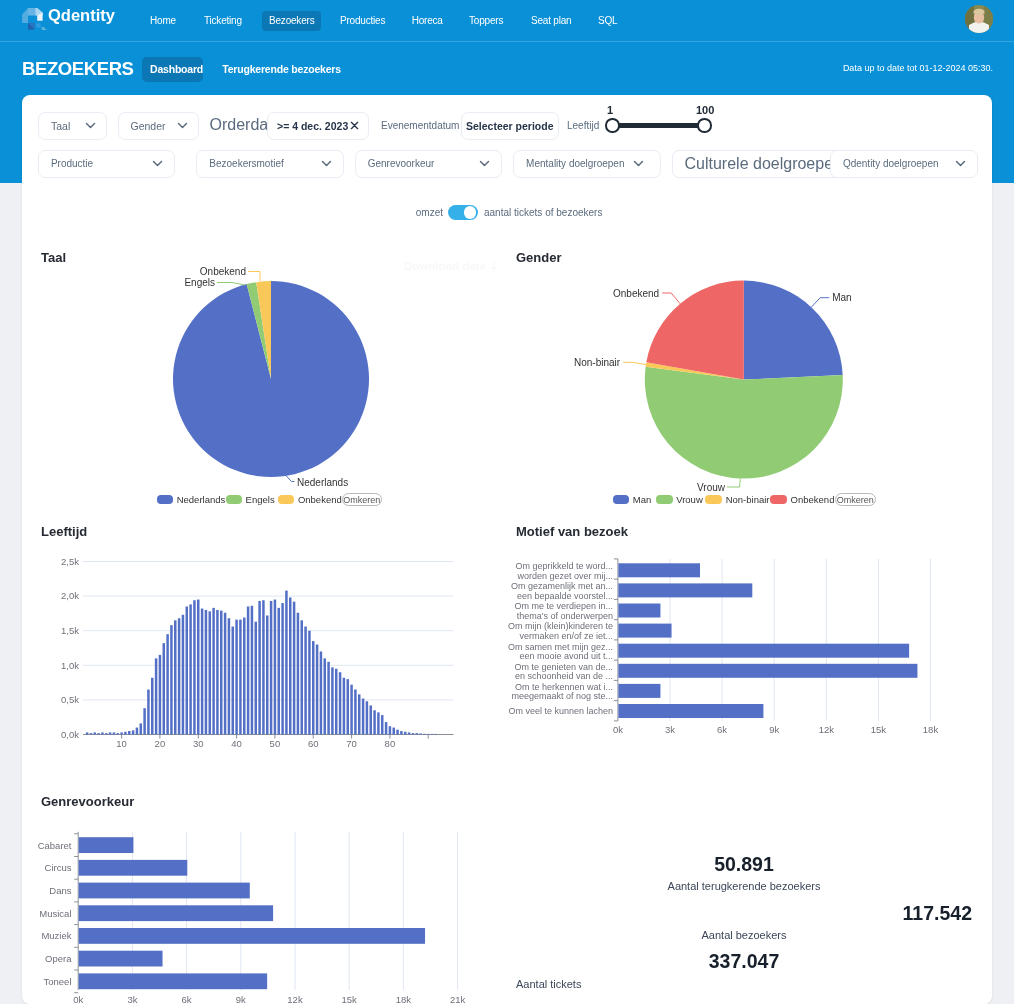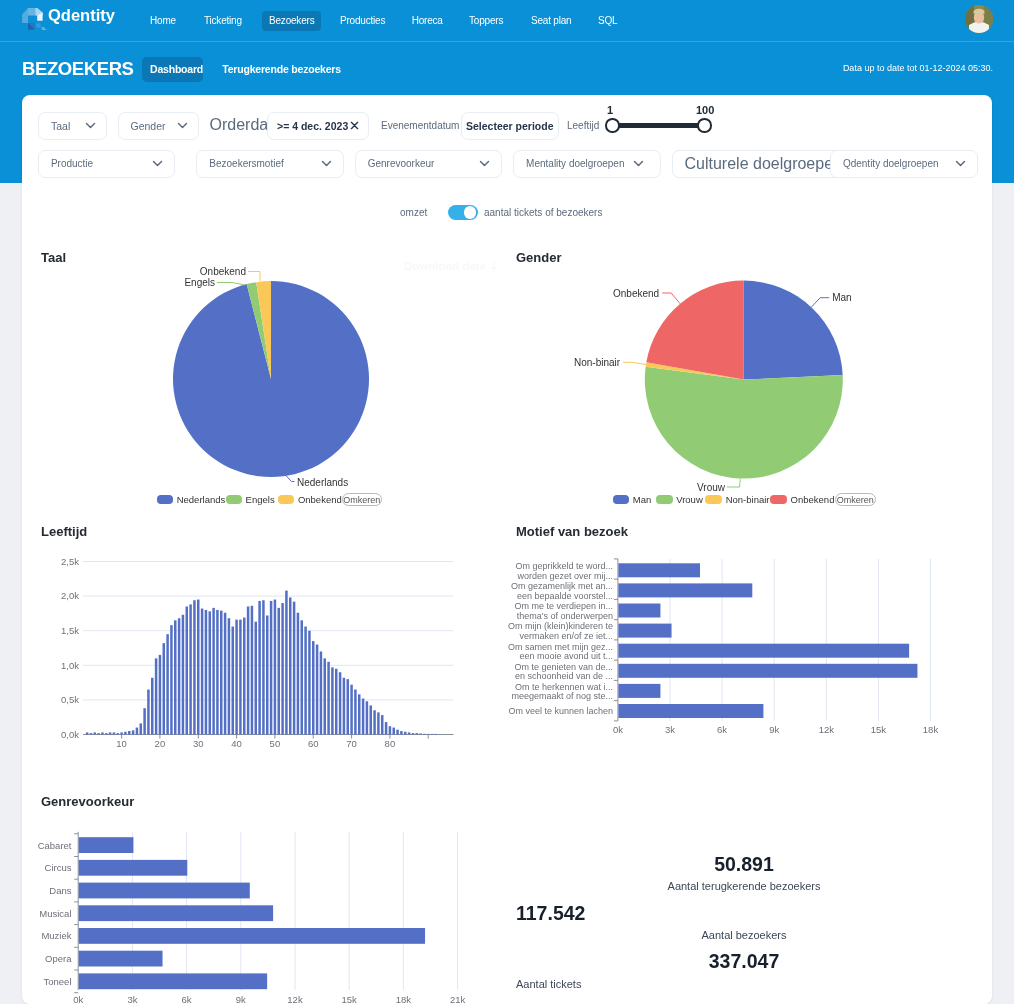--- a/index.html
+++ b/index.html
@@ -102,21 +102,21 @@
       <svg width="11" height="7" viewBox="0 0 11 7">
         <path d="M1.5 1.5 L5.5 5.5 L9.5 1.5" fill="none" stroke="#5b6b7e" stroke-width="1.5" stroke-linecap="round" stroke-linejoin="round"></path>
       </svg>
     </span></div>
 <div class="sel" style="left:829.9px;top:150px;width:147.8px;padding:0 11px 0 12px;font-size:10px">Qdentity doelgroepen<span class="chev">
       <svg width="11" height="7" viewBox="0 0 11 7">
         <path d="M1.5 1.5 L5.5 5.5 L9.5 1.5" fill="none" stroke="#5b6b7e" stroke-width="1.5" stroke-linecap="round" stroke-linejoin="round"></path>
       </svg>
     </span></div>
 
-<div class="abs" style="left:400px;top:207px;width:43px;text-align:left;font-size:10px;color:#5b6b7e">omzet</div>
+<div class="abs" style="left:400px;top:207px;width:43px;text-align:right;font-size:10px;color:#5b6b7e">omzet</div>
 <div class="abs" style="left:448px;top:204.8px;width:29.5px;height:15.5px;background:#35b0e8;border-radius:8px"></div>
 <div class="abs" style="left:463.7px;top:206.3px;width:12.5px;height:12.5px;background:#fff;border-radius:50%"></div>
 <div class="abs" style="left:484px;top:207px;font-size:10px;color:#5b6b7e">aantal tickets of bezoekers</div>
 
 <div class="abs" style="left:41px;top:251px;font-size:13px;font-weight:bold;color:#252a33;line-height:1">Taal</div>
 <div class="abs" style="left:516px;top:251px;font-size:13px;font-weight:bold;color:#252a33;line-height:1">Gender</div>
 <div class="abs" style="left:41px;top:524.5px;font-size:13px;font-weight:bold;color:#252a33;line-height:1">Leeftijd</div>
 <div class="abs" style="left:516px;top:524.5px;font-size:13px;font-weight:bold;color:#252a33;line-height:1">Motief van bezoek</div>
 <div class="abs" style="left:41px;top:795px;font-size:13px;font-weight:bold;color:#252a33;line-height:1">Genrevoorkeur</div>
 <div class="abs" style="left:404px;top:259px;font-size:11.5px;font-weight:bold;color:#f7f8fa">Download data ⇣</div>
@@ -365,15 +365,15 @@
 <div style="position:absolute;left:632.8px;top:495px;font-size:9.5px;color:#333;white-space:nowrap;line-height:10px">Man</div>
 <div style="position:absolute;left:656.1px;top:495.3px;width:16.6px;height:9px;border-radius:4px;background:#91cc75"></div>
 <div style="position:absolute;left:676.2px;top:495px;font-size:9.5px;color:#333;white-space:nowrap;line-height:10px">Vrouw</div>
 <div style="position:absolute;left:705.2px;top:495.3px;width:16.6px;height:9px;border-radius:4px;background:#fac858"></div>
 <div style="position:absolute;left:725.7px;top:495px;font-size:9.5px;color:#333;white-space:nowrap;line-height:10px">Non-binair</div>
 <div style="position:absolute;left:770.1px;top:495.3px;width:16.6px;height:9px;border-radius:4px;background:#ee6666"></div>
 <div style="position:absolute;left:790.6px;top:495px;font-size:9.5px;color:#333;white-space:nowrap;line-height:10px">Onbekend</div>
 <div style="position:absolute;left:835px;top:492.8px;width:40.6px;height:13px;border:1px solid #b9b9b9;border-radius:7.5px;font-size:9px;color:#555;text-align:center;line-height:13px">Omkeren</div>
 <div class="abs" style="left:516px;top:854.5px;width:456px;text-align:center;font-size:19.5px;font-weight:bold;color:#17202b;line-height:1">50.891</div>
 <div class="abs" style="left:516px;top:880.5px;width:456px;text-align:center;font-size:11px;color:#3c4759;line-height:1">Aantal terugkerende bezoekers</div>
-<div class="abs" style="left:516px;top:903.5px;width:456px;text-align:left;font-size:19.5px;font-weight:bold;color:#17202b;line-height:1">117.542</div>
+<div class="abs" style="left:516px;top:903.5px;width:456px;text-align:right;font-size:19.5px;font-weight:bold;color:#17202b;line-height:1">117.542</div>
 <div class="abs" style="left:516px;top:929.5px;width:456px;text-align:center;font-size:11px;color:#3c4759;line-height:1">Aantal bezoekers</div>
 <div class="abs" style="left:516px;top:952px;width:456px;text-align:center;font-size:19.5px;font-weight:bold;color:#17202b;line-height:1">337.047</div>
 <div class="abs" style="left:516px;top:978.5px;width:456px;text-align:left;font-size:11px;color:#3c4759;line-height:1">Aantal tickets</div>
 </body></html>

